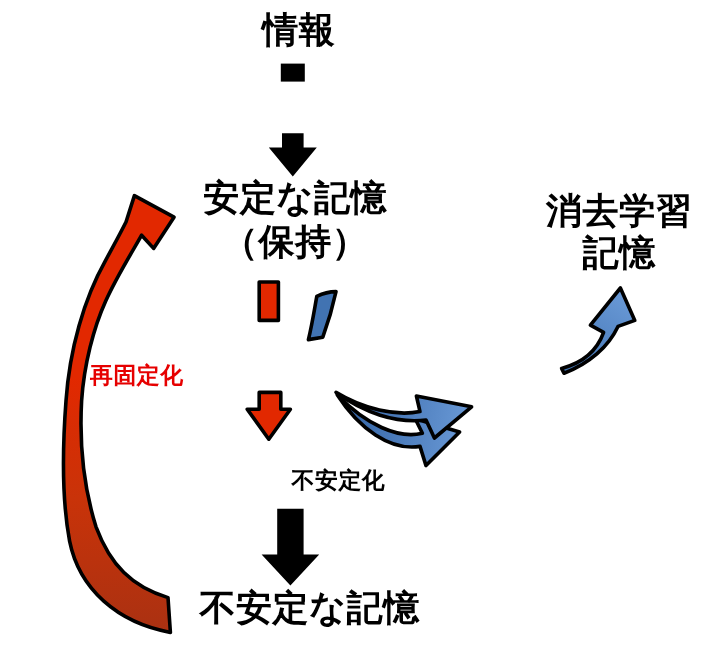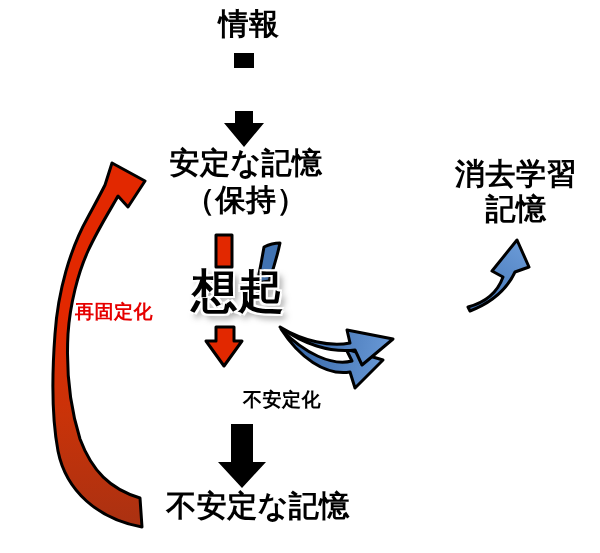--- a/index.html
+++ b/index.html
@@ -2,21 +2,21 @@
 <html><head>
 <meta charset="utf-8">
 <style>
   html, body { margin: 0; padding: 0; background: #ffffff; }
   #stage {
     position: relative;
     width: 600px;
     height: 553px;
     background: #ffffff;
     overflow: hidden;
-    font-family: Liberation Mono, monospace;
+    font-family: Liberation Sans, sans-serif;
   }
   #arrow-layer {
     position: absolute;
     left: 0; top: 0;
     width: 600px; height: 553px;
     z-index: 1;
   }
   .node-label {
     position: absolute;
     z-index: 2;
@@ -113,21 +113,20 @@
   </svg>
 
   <div class="node-label fs30 label-information">情報</div>
 
 
   <div class="node-label fs30 two-line label-stable-memory">
     <span>安定な記憶</span><br>
     <span>（保持）</span>
   </div>
 
-  <div class="node-label label-recall">想起</div>
 
   <div class="node-label fs29 label-destabilization">不安定化</div>
 
   <div class="node-label fs30 label-unstable-memory">不安定な記憶</div>
 
   <div class="node-label fs29 label-reconsolidation" style="color:#e60000;">再固定化</div>
 
 
   <div class="node-label fs30 label-extinction-memory">
     <span>消去学習</span><br>

